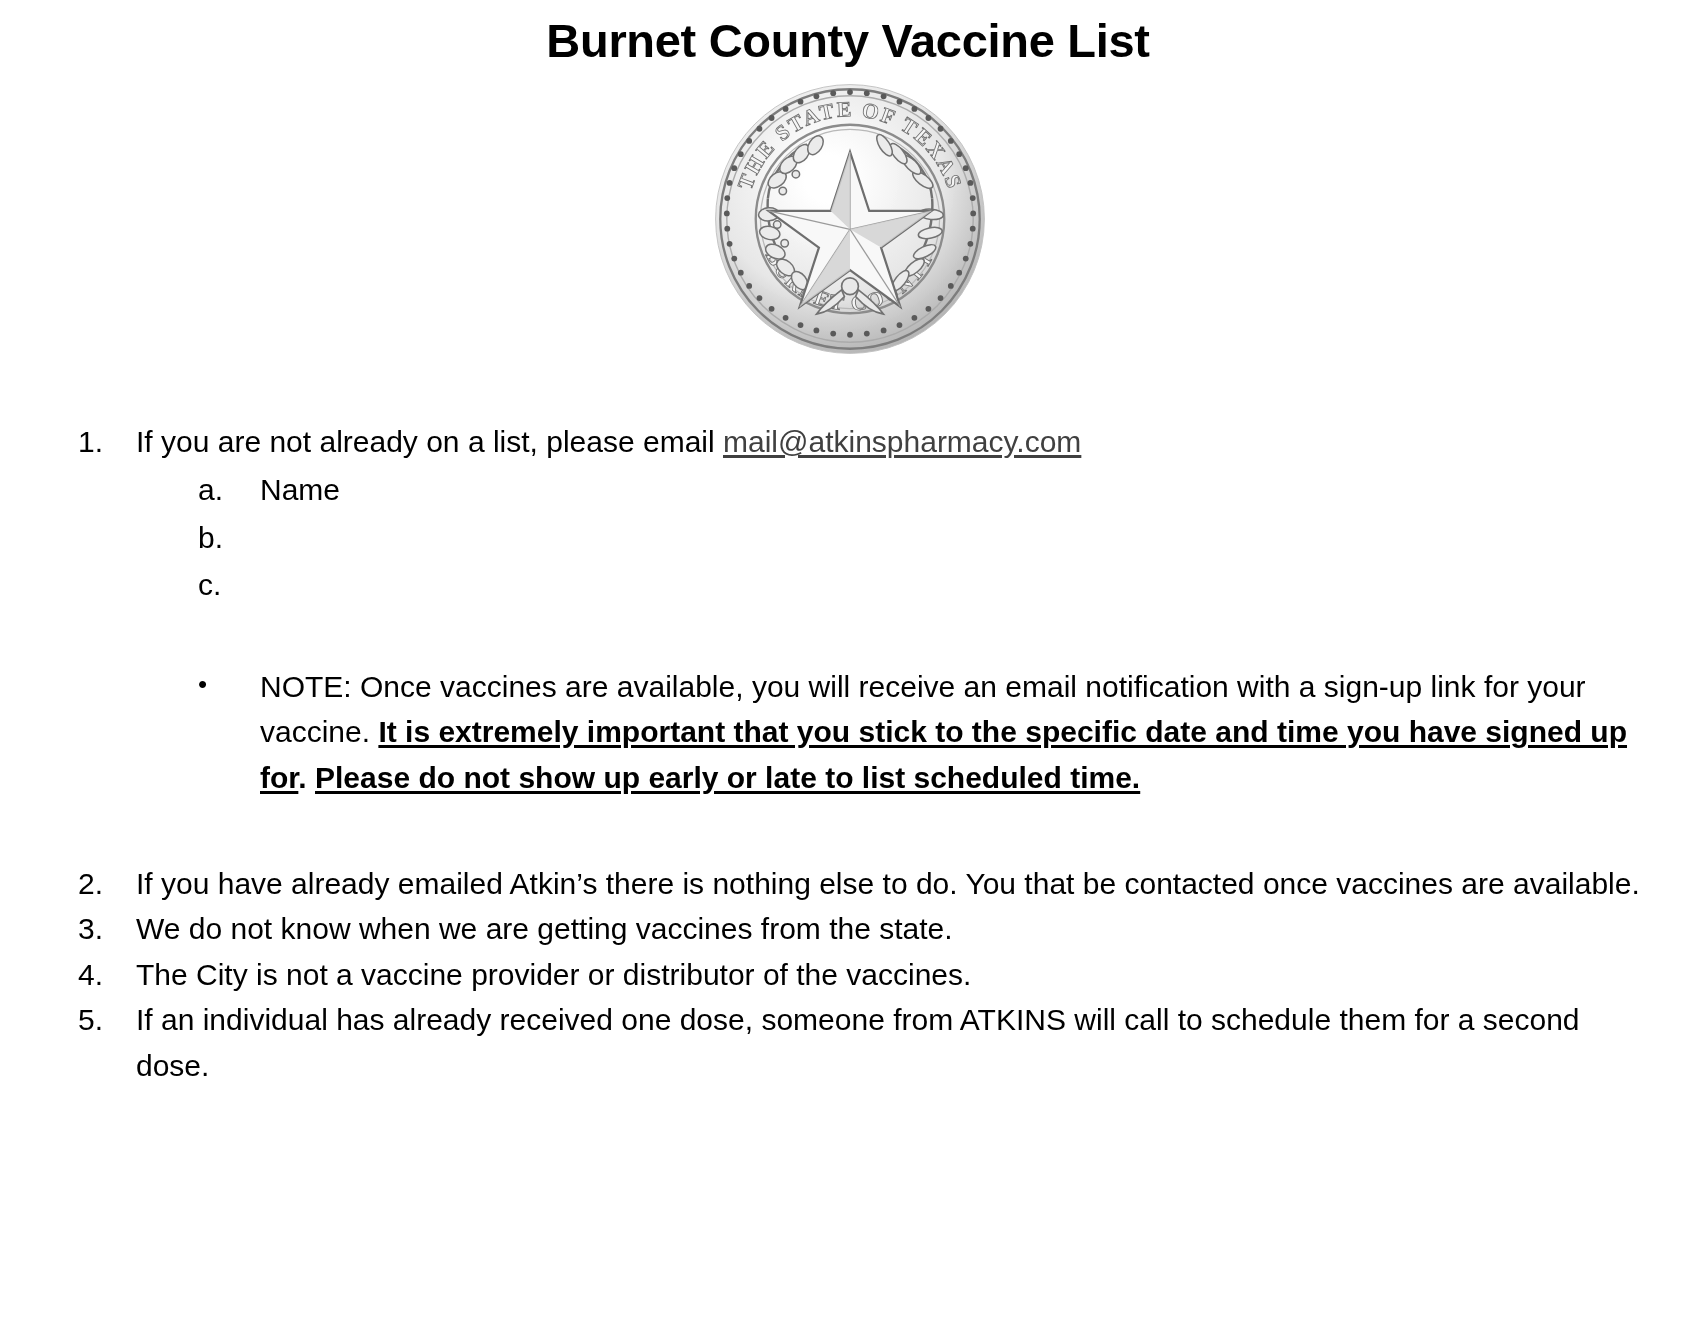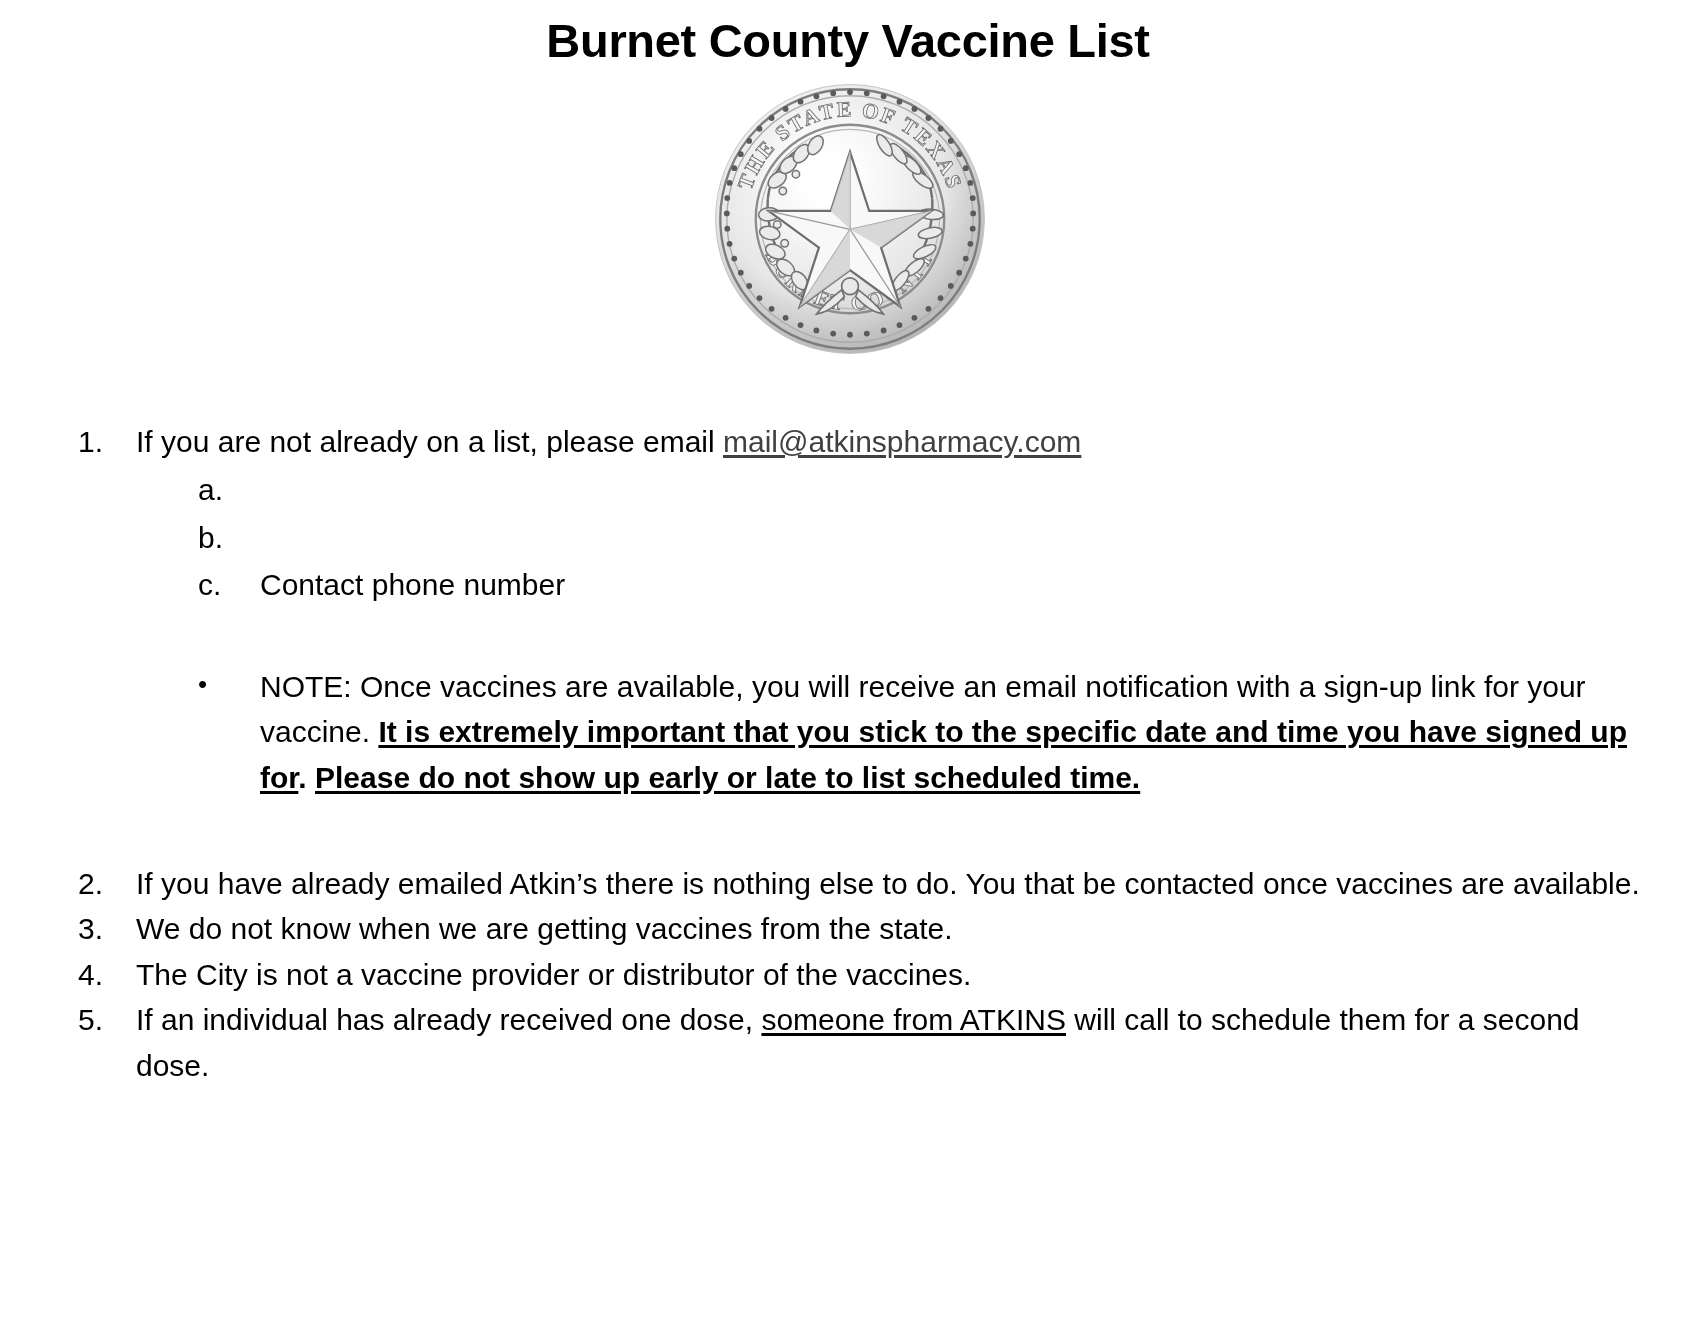--- a/index.html
+++ b/index.html
@@ -86,21 +86,20 @@
     color: #404040;
     text-decoration: underline;
     text-underline-offset: 3px;
   }
   .bu {
     font-weight: bold;
     text-decoration: underline;
     text-underline-offset: 3px;
   }
   .u {
-    text-decoration: underline;
     text-underline-offset: 3px;
   }
   .b { font-weight: bold; }
 </style>
 </head>
 <body>
 
 <h1 class="doc-title">Burnet County Vaccine List</h1>
 
 <div class="seal-wrap">
@@ -245,29 +244,29 @@
 
 <div class="body">
 
   <div class="li lvl1">
     <span class="marker">1.</span>
     <span class="li-text"><span>If you are not already on a list, please email </span><a class="maillink" href="#">mail@atkinspharmacy.com</a></span>
   </div>
 
   <div class="li lvl2">
     <span class="marker">a.</span>
+    <span class="li-text">Name</span>
   </div>
 
   <div class="li lvl2">
     <span class="marker">b.</span>
   </div>
 
   <div class="li lvl2">
     <span class="marker">c.</span>
-    <span class="li-text">Contact phone number</span>
   </div>
 
   <div class="li lvl2b">
     <span class="marker">•</span>
     <span class="li-text"><span>NOTE:  Once vaccines are available, you will receive an email notification with a sign-up link for your vaccine.  </span><span class="bu">It is extremely important that you stick to the specific date and time you have signed up for</span><span class="b">. </span><span class="bu">Please do not show up early or late to list scheduled time.</span></span>
   </div>
 
   <div class="spacer-lg"></div>
 
   <div class="li lvl1">

